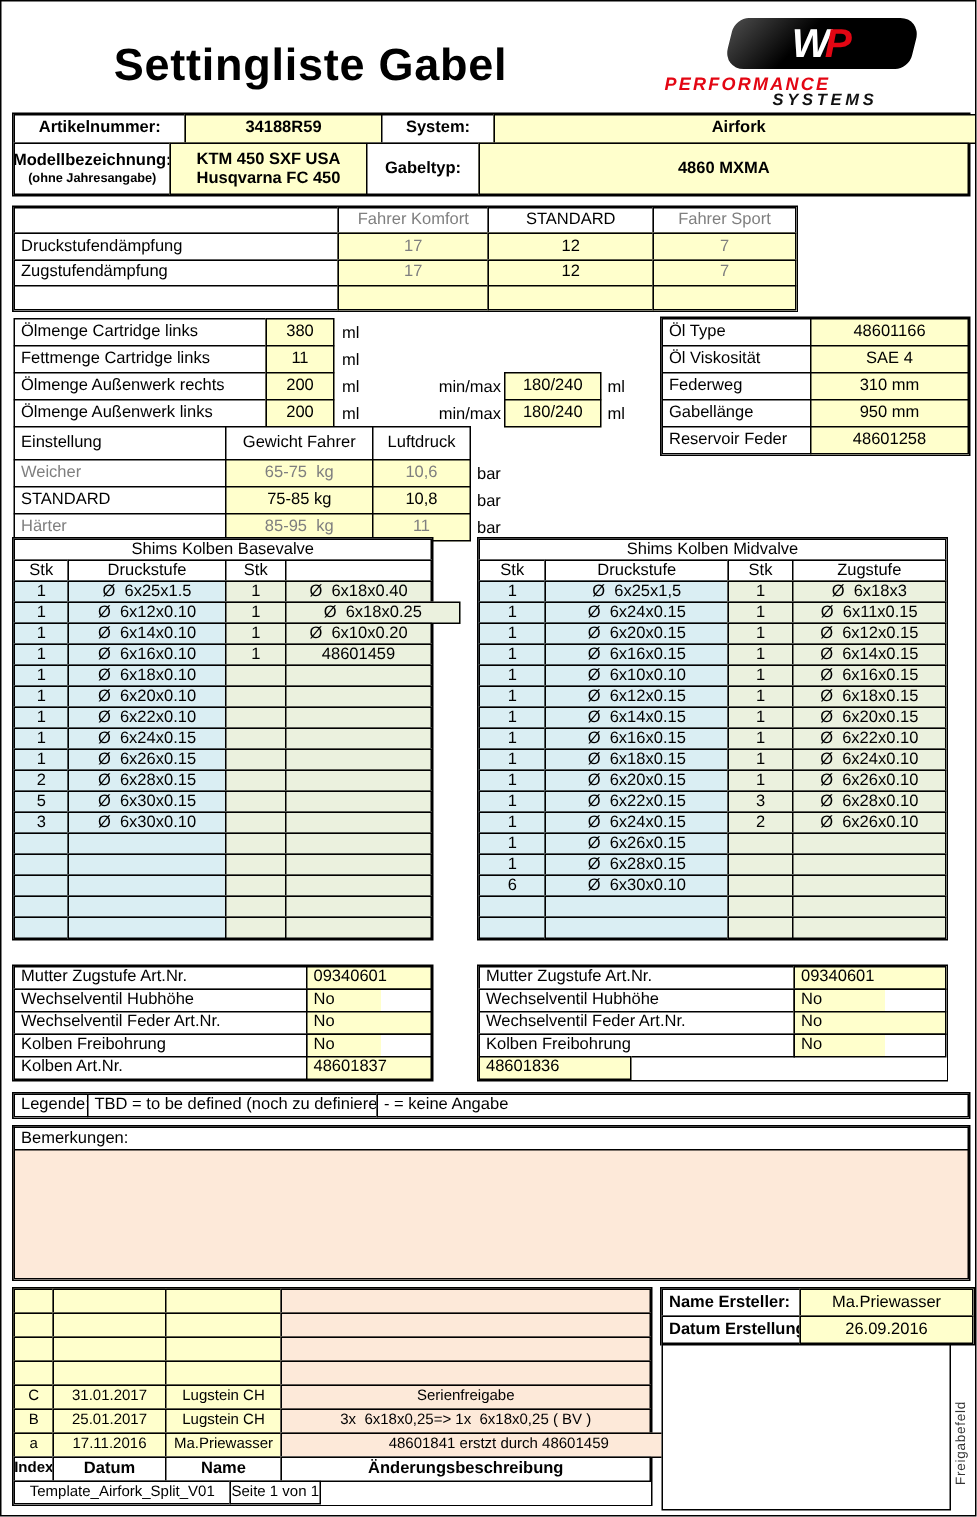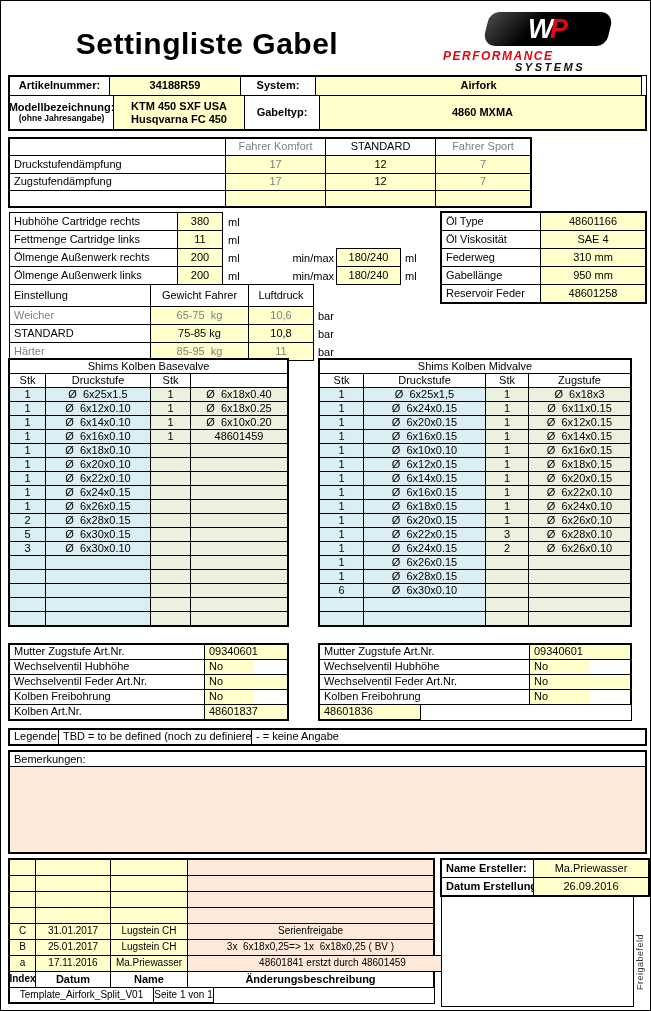--- a/index.html
+++ b/index.html
@@ -64,21 +64,21 @@
     <div class="wp-badge">
       <span class="wp-w">W</span>
       <span class="wp-p">P</span>
     </div>
     <div class="logo-l1">PERFORMANCE</div>
     <div class="logo-l2">SYSTEMS</div>
   </div>
 
   <div class="sec block" style="left:8px;top:75px;width:637px">
     <div class="brow">
-      <div class="c h20 bold" style="width:101px">Artikelnummer:</div>
+      <div class="c h20 bold" style="width:115px">Artikelnummer:</div>
       <div class="c h20 bold yellow" style="width:132px">34188R59</div>
       <div class="c h20 bold" style="width:76px">System:</div>
       <div class="c h20 bold yellow" style="width:327px">Airfork</div>
     </div>
     <div class="brow">
       <div class="c h35" style="width:105px">
         <div class="col" style="text-align:center">
           <span class="bold" style="font-size:11px">Modellbezeichnung:</span>
           <span class="sub">(ohne Jahresangabe)</span>
         </div>
@@ -116,21 +116,21 @@
     <div class="brow">
       <div class="c h17" style="width:217px"></div>
       <div class="c h17 yellow" style="width:101px"></div>
       <div class="c h17 yellow" style="width:111px"></div>
       <div class="c h17 yellow" style="width:96px"></div>
     </div>
   </div>
 
   <div class="sec" style="left:8px;top:211px;width:430px">
     <div class="brow">
-      <div class="c h19 left" style="width:169px">Hubhöhe Cartridge rechts</div>
+      <div class="c h19 left" style="width:169px">Ölmenge Cartridge links</div>
       <div class="c h19 yellow" style="width:46px">380</div>
       <div class="plain" style="width:30px;padding-left:5px">ml</div>
     </div>
     <div class="brow">
       <div class="c h19 left" style="width:169px">Fettmenge Cartridge links</div>
       <div class="c h19 yellow" style="width:46px">11</div>
       <div class="plain" style="width:30px;padding-left:5px">ml</div>
     </div>
     <div class="brow">
       <div class="c h19 left" style="width:169px">Ölmenge Außenwerk rechts</div>
@@ -212,21 +212,21 @@
     <div class="brow">
         <div class="c h15 blue" style="width:37px">1</div>
         <div class="c h15 blue" style="width:106px">Ø  6x25x1.5</div>
         <div class="c h15 green" style="width:41px">1</div>
         <div class="c h15 green" style="width:98px">Ø  6x18x0.40</div>
       </div>
       <div class="brow">
         <div class="c h15 blue" style="width:37px">1</div>
         <div class="c h15 blue" style="width:106px">Ø  6x12x0.10</div>
         <div class="c h15 green" style="width:41px">1</div>
-        <div class="c h15 green" style="width:98px">Ø  6x18x0.25</div>
+        <div class="c h15 green" style="width:117px">Ø  6x18x0.25</div>
       </div>
       <div class="brow">
         <div class="c h15 blue" style="width:37px">1</div>
         <div class="c h15 blue" style="width:106px">Ø  6x14x0.10</div>
         <div class="c h15 green" style="width:41px">1</div>
         <div class="c h15 green" style="width:98px">Ø  6x10x0.20</div>
       </div>
       <div class="brow">
         <div class="c h15 blue" style="width:37px">1</div>
         <div class="c h15 blue" style="width:106px">Ø  6x16x0.10</div>

